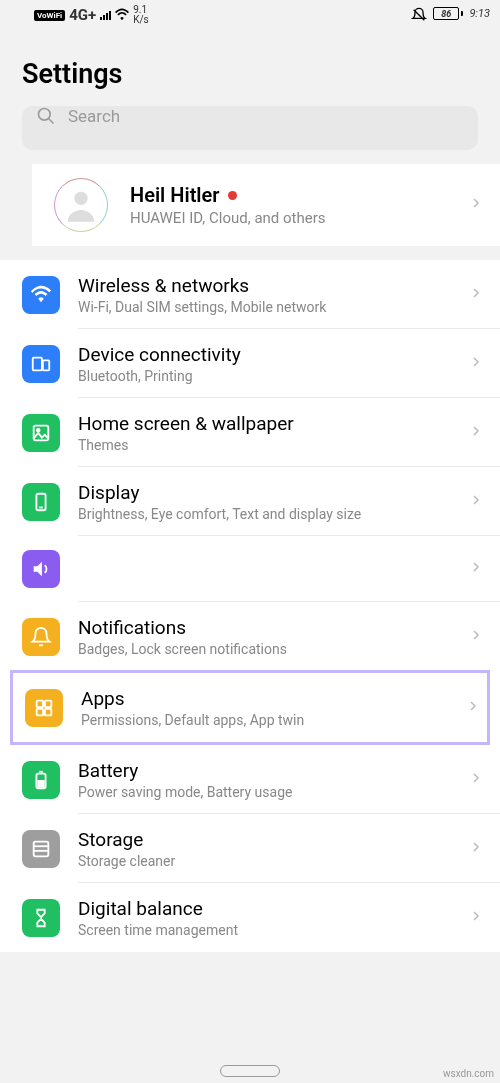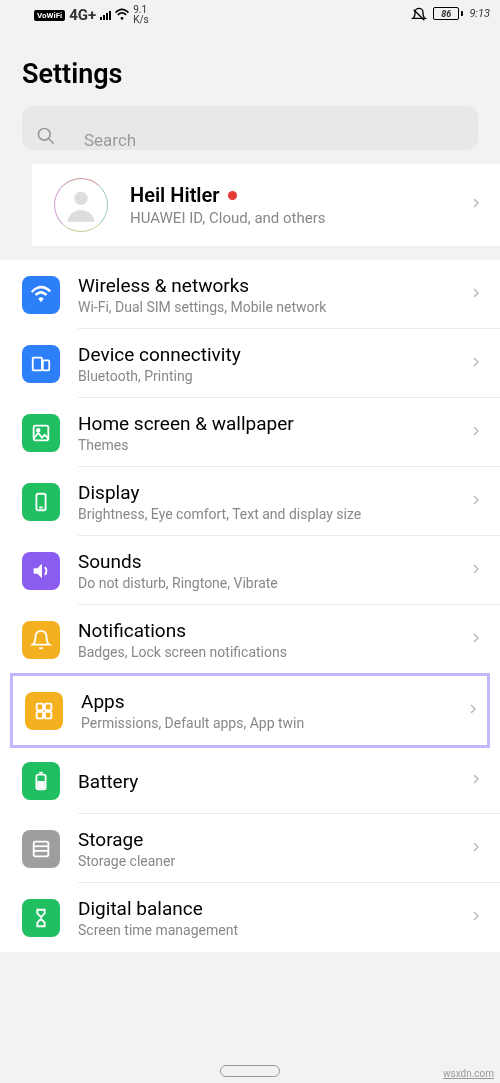--- a/index.html
+++ b/index.html
@@ -44,25 +44,25 @@
       font-weight: 600;
       padding: 28px 22px 16px 22px;
       color: #000;
     }
     .search-wrap { padding: 0 22px 14px 22px; background:#f2f2f2; }
     .search-box {
       background: #e8e8e8;
       border-radius: 10px;
       height: 44px;
       display: flex;
-      align-items: flex-end;
+      align-items: flex-start;
       padding: 0 14px;
       color: #9a9a9a;
       font-size: 17px;
-      gap: 28px;
+      gap: 12px;
     }
     .profile-section {
       background: #fff;
       padding: 14px 18px 14px 22px;
       display: flex;
       align-items: center;
       margin-bottom: 14px;
       margin-left: 32px;
     }
     .avatar {
@@ -104,21 +104,21 @@
       margin: -1px 10px 0 10px;
     }
     .highlight-box .row { padding-left:12px; padding-right:8px;}
 
     .bottom-handle {
       position:absolute; bottom:6px; left:50%; transform:translateX(-50%);
       width:60px; height:12px; border:1.5px solid #999; border-radius:8px;
     }
     .watermark {
       position:absolute; bottom:4px; right:6px;
-      font-size:10px; color:#999;text-decoration:underline;
+      font-size:10px; color:#999;
     }
   </style>
 </head>
 <body>
 
 <div class="status-bar">
   <div class="status-left">
     <span class="vowifi-badge">VoWiFi</span>
     <span style="font-size:15px;font-weight:bold;">4G+</span>
     <span class="signal-bars">
@@ -254,24 +254,20 @@
           <polyline points="8 4 16 12 8 20"></polyline>
         </svg></span>
   </div>
 
   <div class="row row-sep">
     <div class="icon-sq" style="background:#8a5cf0">
       <svg viewBox="0 0 24 24" fill="#fff">
           <path d="M4 9v6h4l5 5V4L8 9H4z"></path>
           <path d="M16 8c1.5 1 2 2.5 2 4s-.5 3-2 4" fill="none" stroke="#fff" stroke-width="2"></path>
         </svg>
-    </div>
-    <div class="row-text">
-      <div class="title">Sounds</div>
-      <div class="sub">Do not disturb, Ringtone, Vibrate</div>
     </div>
     <span class="chevron"><svg viewBox="0 0 24 24" fill="none" stroke="#bbb" stroke-width="3">
           <polyline points="8 4 16 12 8 20"></polyline>
         </svg></span>
   </div>
 
   <div class="row">
     <div class="icon-sq" style="background:#f5b020">
       <svg viewBox="0 0 24 24" fill="none" stroke="#fff" stroke-width="2">
           <path d="M18 8a6 6 0 0 0-12 0c0 7-3 9-3 9h18s-3-2-3-9"></path>
@@ -310,20 +306,21 @@
   <div class="row row-sep">
     <div class="icon-sq" style="background:#1fbf62">
       <svg viewBox="0 0 24 24" fill="none" stroke="#fff" stroke-width="2">
           <rect x="7" y="5" width="10" height="16" rx="2"></rect>
           <line x1="10" y1="3" x2="14" y2="3"></line>
           <rect x="9" y="13" width="6" height="6" fill="#fff"></rect>
         </svg>
     </div>
     <div class="row-text">
       <div class="title">Battery</div>
+      <div class="sub">Power saving mode, Battery usage</div>
     </div>
     <span class="chevron"><svg viewBox="0 0 24 24" fill="none" stroke="#bbb" stroke-width="3">
           <polyline points="8 4 16 12 8 20"></polyline>
         </svg></span>
   </div>
 
   <div class="row row-sep">
     <div class="icon-sq" style="background:#9e9e9e">
       <svg viewBox="0 0 24 24" fill="none" stroke="#fff" stroke-width="2">
           <rect x="4" y="4" width="16" height="16" rx="2"></rect>

